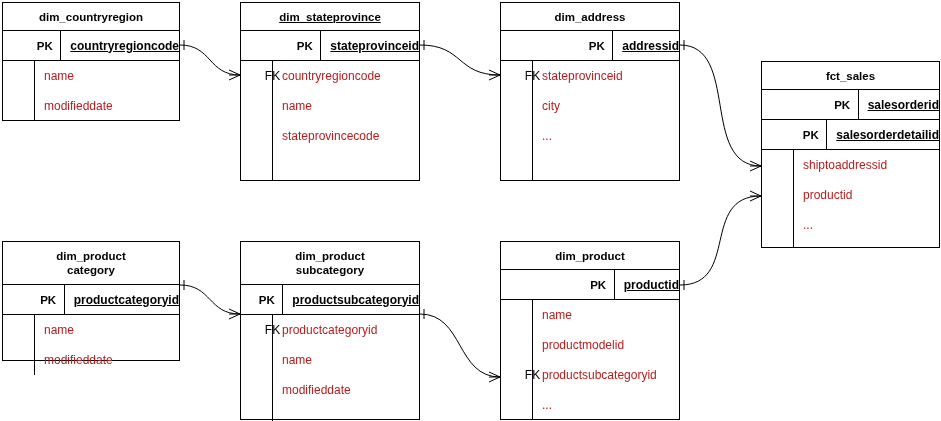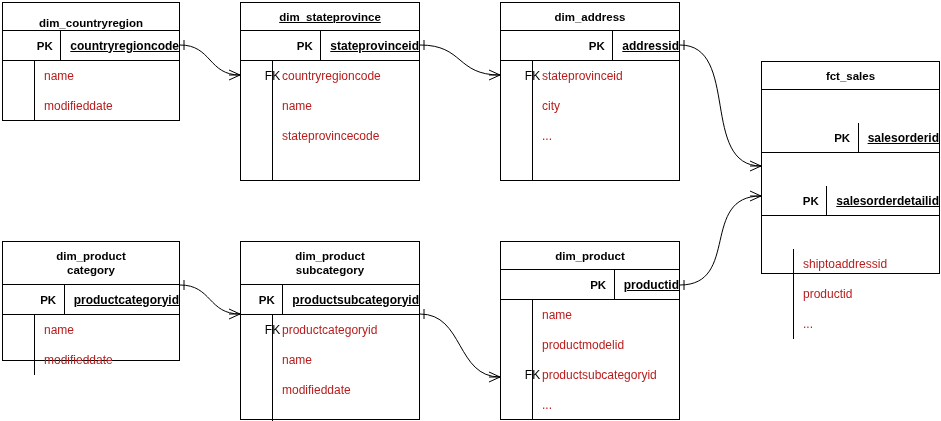--- a/index.html
+++ b/index.html
@@ -153,21 +153,21 @@
       </g>
       <g>
         <path d="M 420,314 C 464,314 456,377 500,377" fill="none" stroke="#000000" stroke-width="1"></path>
         <line x1="424" y1="309" x2="424" y2="319" stroke="#000000" stroke-width="1"></line>
         <path d="M 500,377 L 489,372 M 500,377 L 489,382 M 500,377 L 489,377" fill="none" stroke="#000000" stroke-width="1"></path>
       </g>
     </svg>
 
   <div id="entity-layer">
       <div class="entity" style="left: 2px; top: 2px; width: 178px; height: 119px;">
-        <div class="entity-title" style="flex: 0 0 28px; height: 28px; justify-content: flex-end;">
+        <div class="entity-title" style="flex: 0 0 28px; height: 28px;">
           <span>dim_countryregion</span>
         </div>
         <div class="key-row">
           <div class="keytag">PK</div>
           <div class="keyname">countryregioncode</div>
         </div>
         <div class="attr-block">
           <div class="attr-tags"></div>
           <div class="attr-list">
             <div class="attr-item">name</div>
@@ -206,21 +206,21 @@
           <div class="attr-tags">
             <div class="attr-tag" style="top: 0px;">FK</div>
           </div>
           <div class="attr-list">
             <div class="attr-item">stateprovinceid</div>
             <div class="attr-item">city</div>
             <div class="attr-item">...</div>
           </div>
         </div>
       </div>
-      <div class="entity" style="left: 761px; top: 61px; width: 179px; height: 213px; gap: 33px;">
+      <div class="entity" style="left: 761px; top: 61px; width: 179px; height: 187px;">
         <div class="entity-title" style="flex: 0 0 28px; height: 28px;">
           <span>fct_sales</span>
         </div>
         <div class="key-row">
           <div class="keytag">PK</div>
           <div class="keyname">salesorderid</div>
         </div>
         <div class="key-row">
           <div class="keytag">PK</div>
           <div class="keyname">salesorderdetailid</div>

